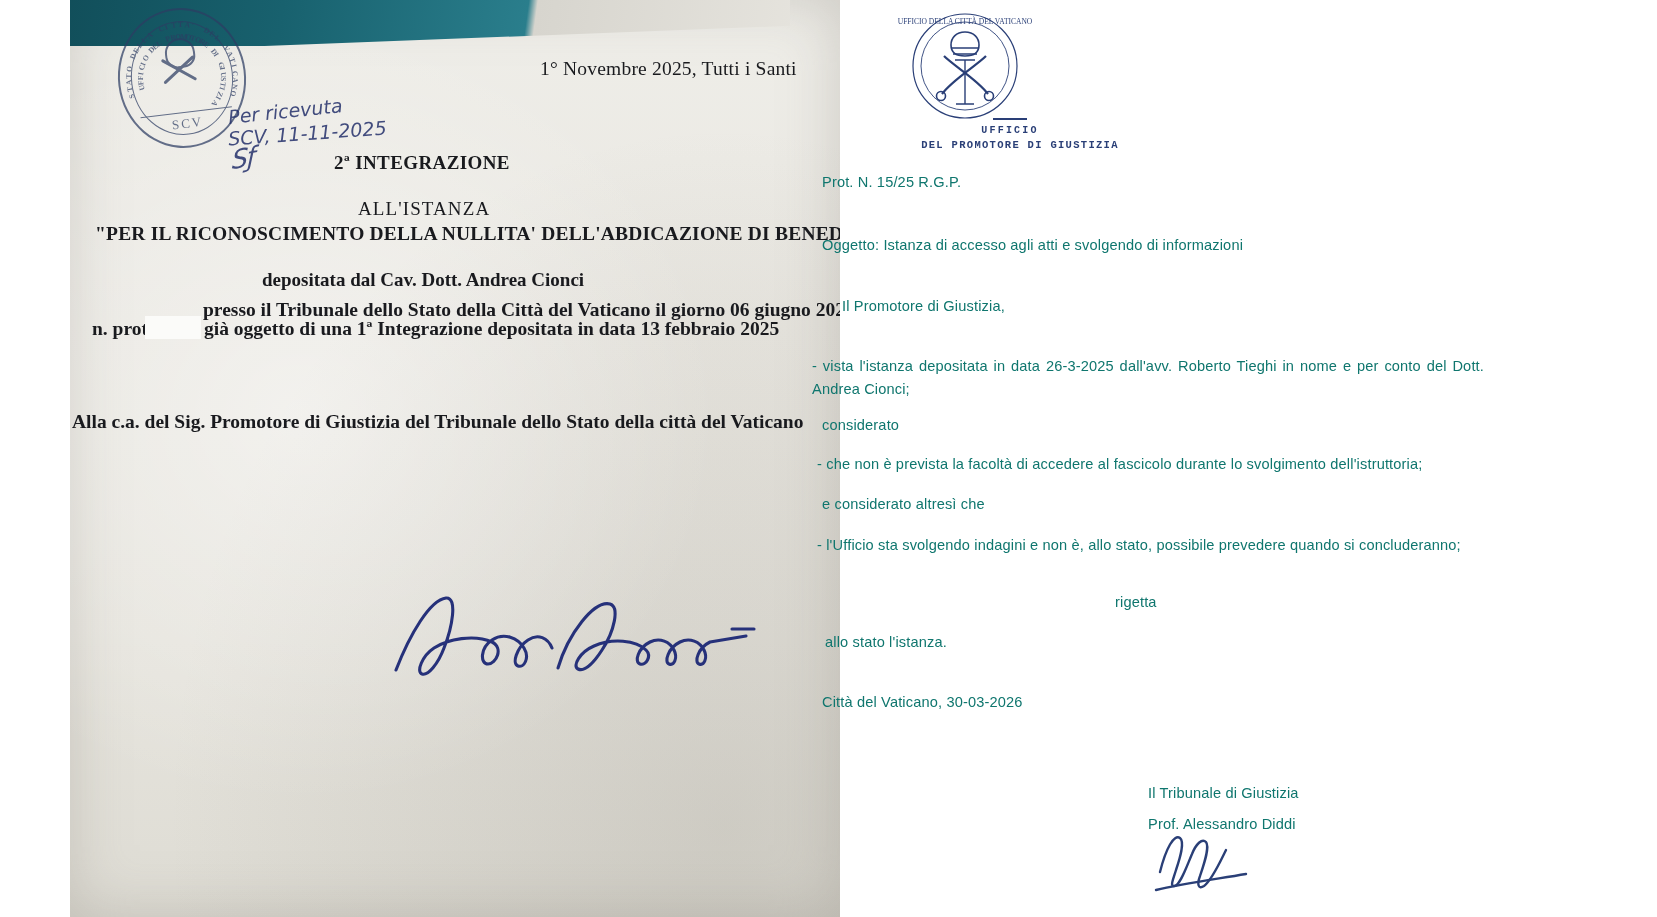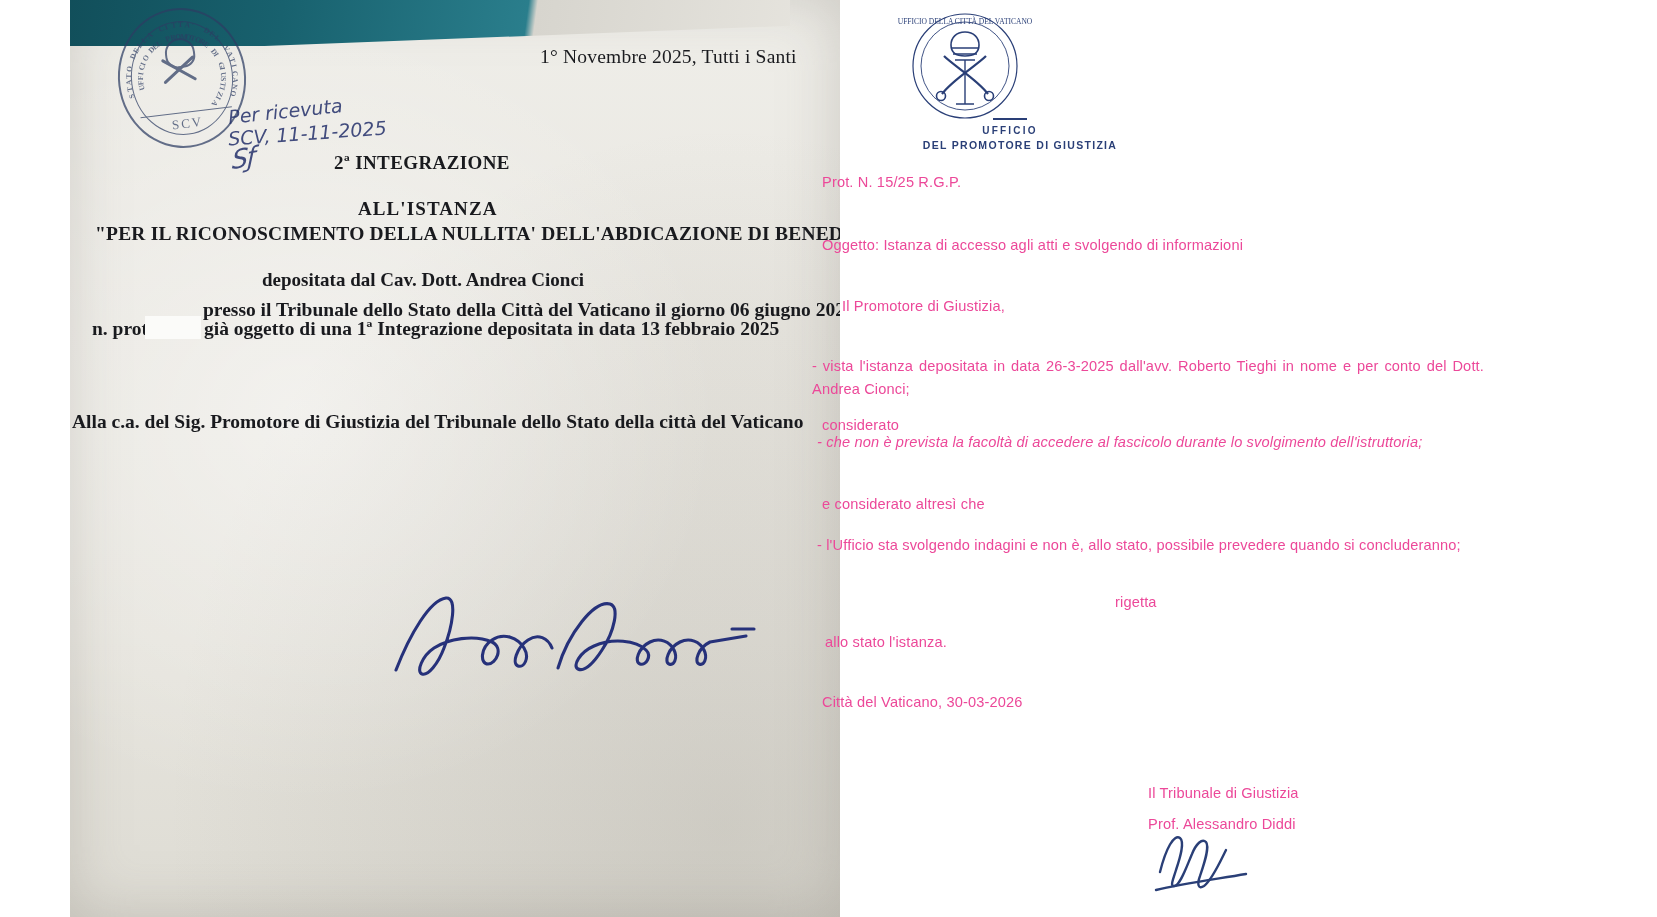--- a/index.html
+++ b/index.html
@@ -159,23 +159,23 @@
     transform: rotate(-10deg) skewX(-12deg);
     letter-spacing: -2px;
   }
 
   .l-text {
     position: absolute;
     color: #191a1e;
     font-family: "Liberation Serif", serif;
     white-space: nowrap;
   }
-  #l-date     { left: 540px; top: 46px;  font-size: 19.5px; letter-spacing: .2px; }
+  #l-date     { left: 540px; top: 58px;  font-size: 19.5px; letter-spacing: .2px; }
   #l-title1   { left: 334px; top: 152px; font-size: 19px; font-weight: bold; letter-spacing: .4px; }
-  #l-title2   { left: 358px; top: 198px; font-size: 19px; font-weight: bold; letter-spacing: 1.1px; }
+  #l-title2   { left: 358px; top: 198px; font-size: 19px; font-weight: normal; letter-spacing: 1.1px; }
   #l-title3   { left: 95px;  top: 223px; font-size: 19.5px; font-weight: bold; letter-spacing: .2px; }
   #l-sub1     { left: 262px; top: 269px; font-size: 19px; font-weight: bold; }
   #l-sub2     { left: 203px; top: 299px; font-size: 19.5px; font-weight: bold; }
   #l-sub3a    { left: 92px;  top: 318px; font-size: 19.5px; font-weight: bold; }
   #l-sub3b    { left: 204px; top: 318px; font-size: 19.5px; font-weight: bold; }
   #l-recipient{ left: 72px;  top: 411px; font-size: 19.5px; font-weight: bold; }
   .blank-field {
     position: absolute;
     left: 145px; top: 316px;
     width: 56px; height: 23px;
@@ -212,21 +212,21 @@
     height: 120px;
     color: #2a3f77;
   }
   .letterhead {
     position: absolute;
     left: 0;
     top: 118px;
     width: 340px;
     text-align: center;
     color: #2a3f77;
-    font-family: Liberation Sans, sans-serif;
+    font-family: Liberation Mono, monospace;
   }
   .letterhead .divider {
     width: 34px;
     height: 1.5px;
     background: #2a3f77;
     margin: 0 auto 5px auto;
   }
   .letterhead .lh1 {
     font-size: 10px;
     letter-spacing: 2.2px;
@@ -236,29 +236,29 @@
   .letterhead .lh2 {
     font-size: 10.5px;
     letter-spacing: 1.3px;
     font-weight: bold;
     padding-left: 20px;
   }
 
   .r-text {
     position: absolute;
     font-size: 14.6px;
-    color: #ec4899;
+    color: #0f766e;
     letter-spacing: .15px;
   }
   #r-prot     { left: -18px; top: 174px; }
   #r-oggetto  { left: -18px; top: 237px; }
   #r-promotore{ left: -18px; top: 298px; padding-left: 20px; }
   #r-vista    { left: -28px; top: 355px; width: 672px; line-height: 1.55; text-align: justify; white-space: normal; }
   #r-considerato { left: -18px; top: 417px; }
-  #r-che      { left: -23px; top: 434px; font-style: italic; }
+  #r-che      { left: -23px; top: 456px; }
   #r-altresi  { left: -18px; top: 496px; }
   #r-ufficio  { left: -23px; top: 534px; width: 672px; line-height: 1.6; text-align: justify; white-space: normal; }
   #r-rigetta  { left: 275px; top: 594px; }
   #r-allostato{ left: -15px; top: 634px; }
   #r-place    { left: -18px; top: 694px; }
   #r-sig-title{ left: 308px; top: 785px; }
   #r-sig-name { left: 308px; top: 816px; }
   #r-signature {
     position: absolute;
     left: 310px;

